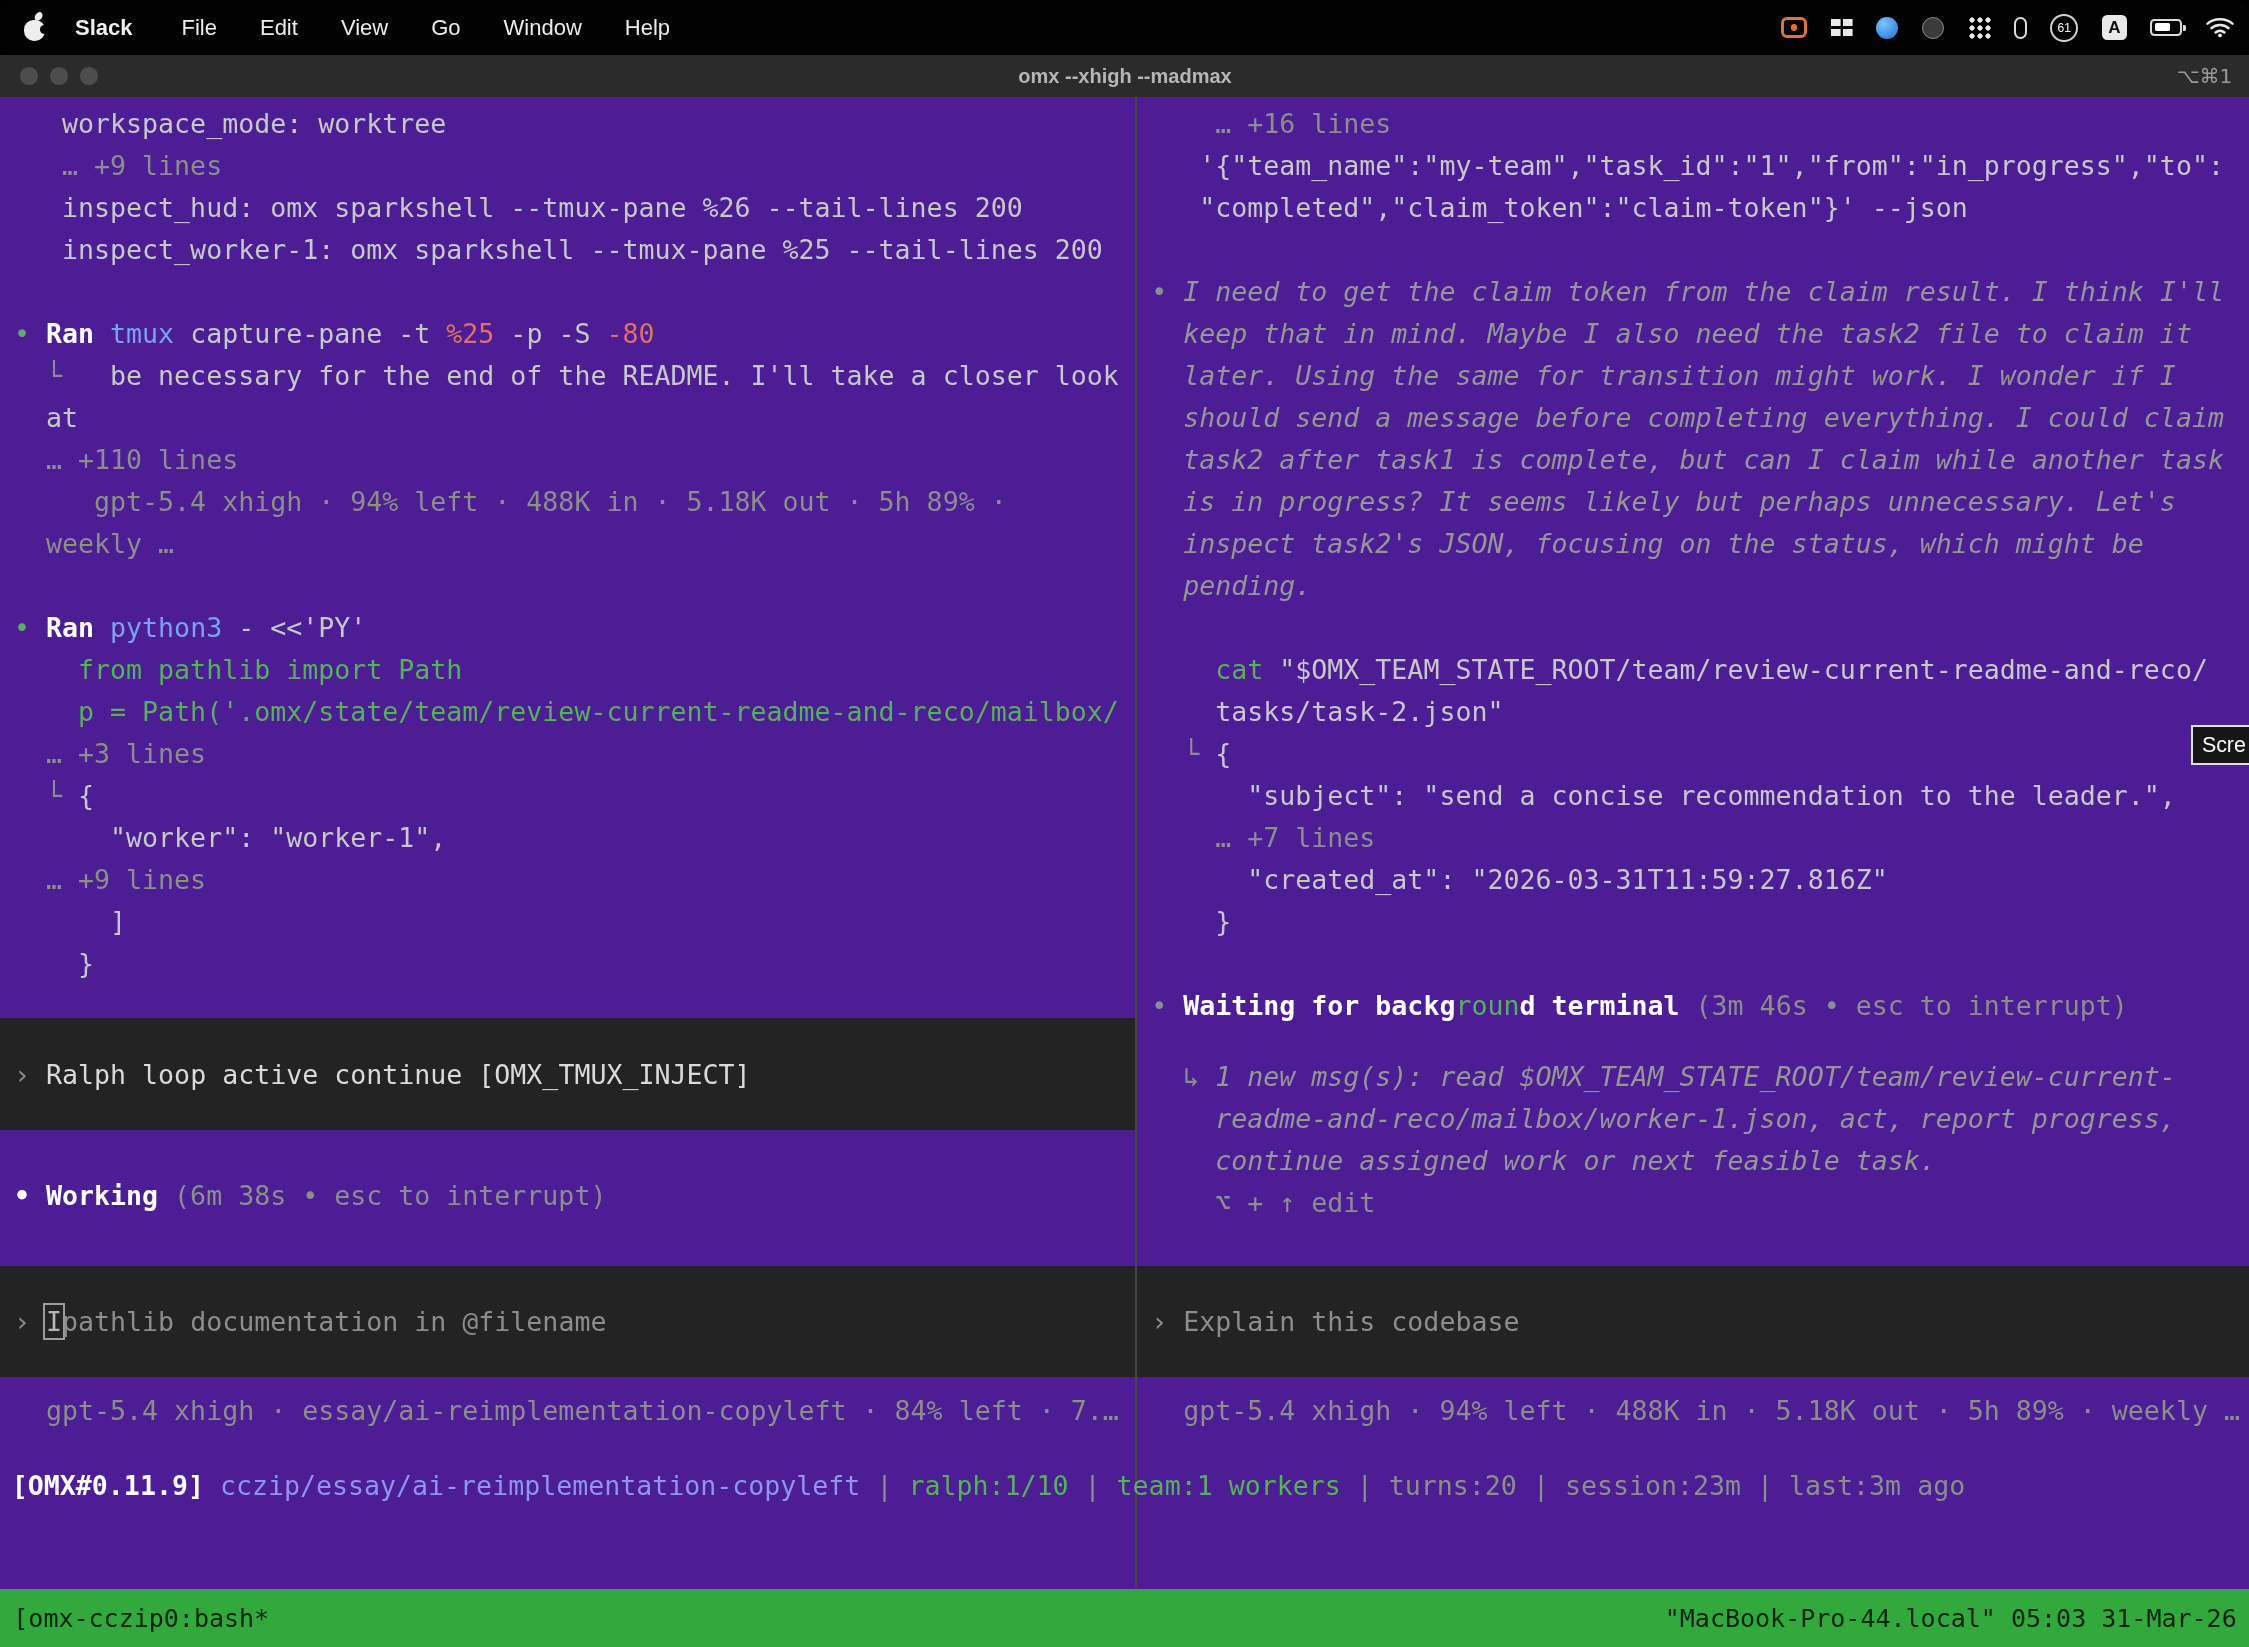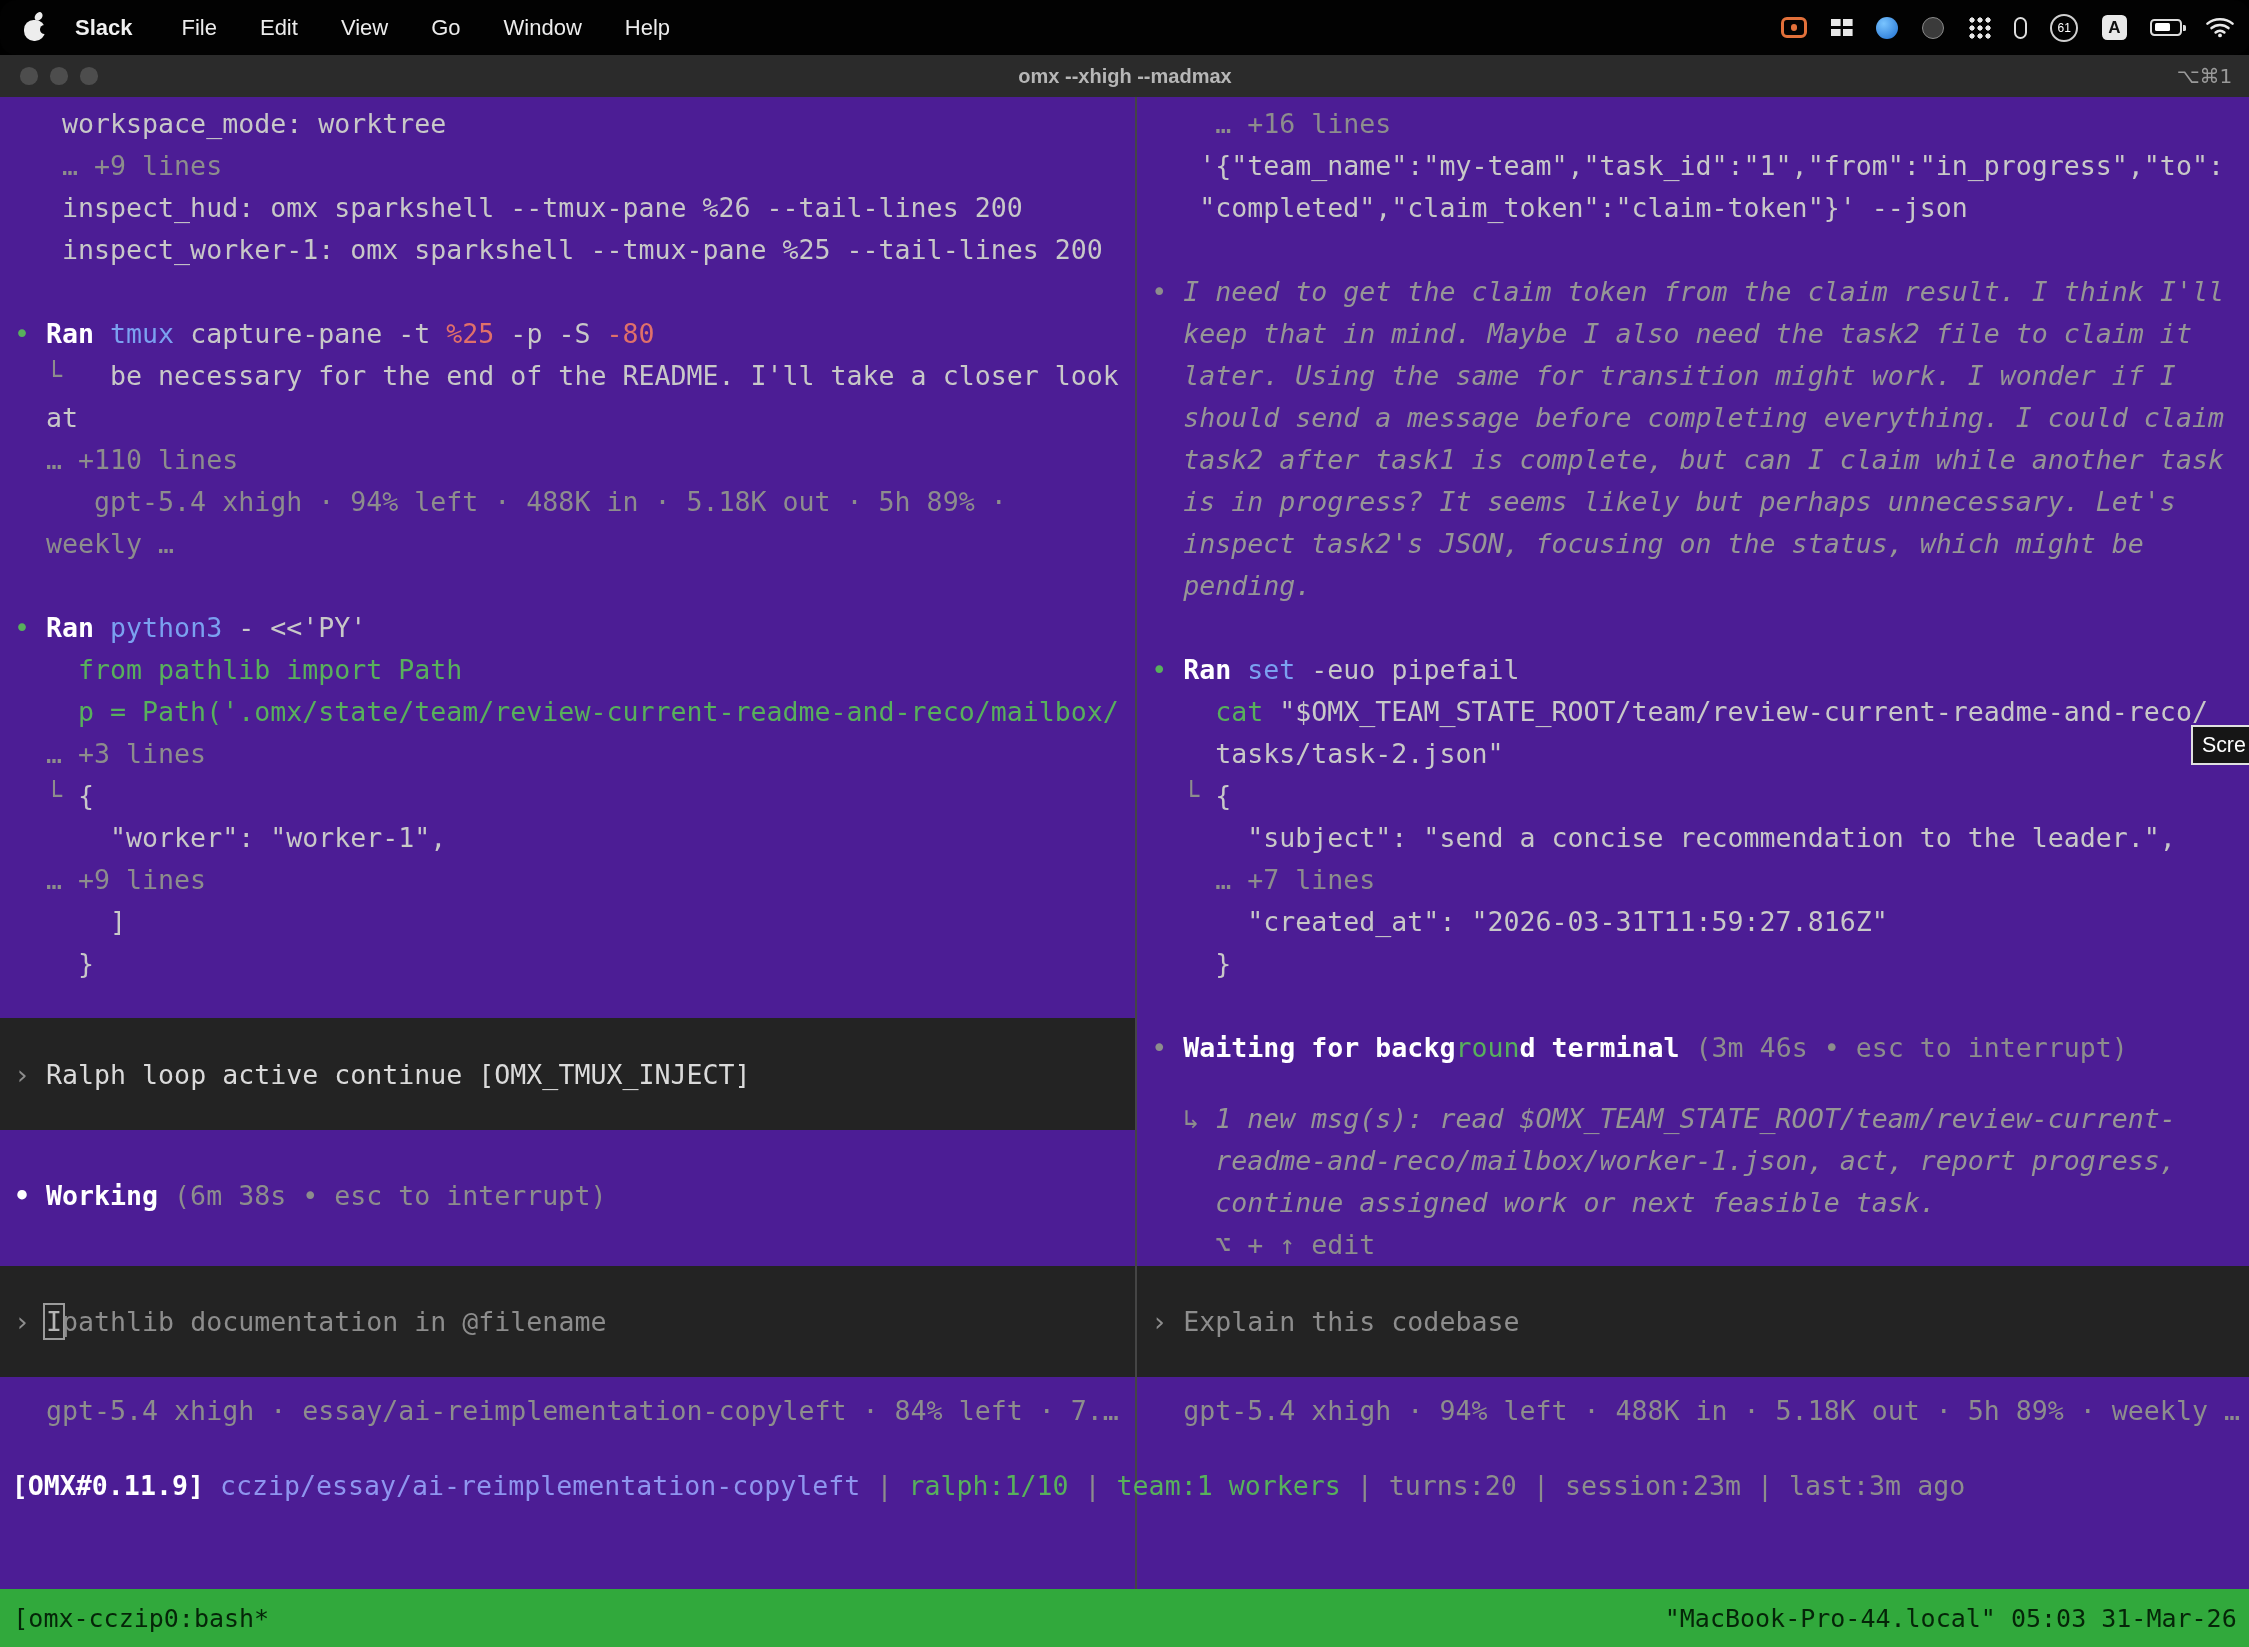--- a/index.html
+++ b/index.html
@@ -180,21 +180,20 @@
         <div class="row"></div>
         <div class="row"><span class="s-d">• </span><span class="s-i">I need to get the claim token from the claim result. I think I'll</span></div>
         <div class="row"><span class="s-i">  keep that in mind. Maybe I also need the task2 file to claim it</span></div>
         <div class="row"><span class="s-i">  later. Using the same for transition might work. I wonder if I</span></div>
         <div class="row"><span class="s-i">  should send a message before completing everything. I could claim</span></div>
         <div class="row"><span class="s-i">  task2 after task1 is complete, but can I claim while another task</span></div>
         <div class="row"><span class="s-i">  is in progress? It seems likely but perhaps unnecessary. Let's</span></div>
         <div class="row"><span class="s-i">  inspect task2's JSON, focusing on the status, which might be</span></div>
         <div class="row"><span class="s-i">  pending.</span></div>
         <div class="row"></div>
-        <div class="row"><span class="s-g">• </span><span class="s-w">Ran </span><span class="s-b">set</span><span class="s-o"> -euo pipefail</span></div>
         <div class="row"><span class="s-g">    cat </span><span class="s-o">"$OMX_TEAM_STATE_ROOT/team/review-current-readme-and-reco/</span></div>
         <div class="row"><span class="s-o">    tasks/task-2.json"</span></div>
         <div class="row"><span class="s-d">  └ </span><span class="s-o">{</span></div>
         <div class="row"><span class="s-o">      "subject": "send a concise recommendation to the leader.",</span></div>
         <div class="row"><span class="s-d">    … +7 lines</span></div>
         <div class="row"><span class="s-o">      "created_at": "2026-03-31T11:59:27.816Z"</span></div>
         <div class="row"><span class="s-o">    }</span></div>
         <div class="row"></div>
         <div class="row"><span class="s-d">• </span><span class="s-w">Waiting for backg</span><span class="s-g">roun</span><span class="s-w">d terminal </span><span class="s-d">(3m 46s • esc to interrupt)</span></div>
         <div class="row" style="height: 29.5px;"></div>

